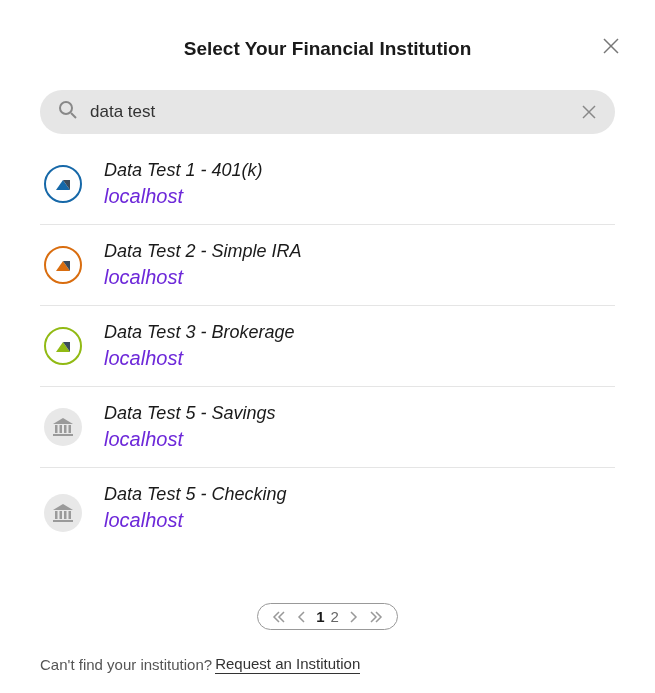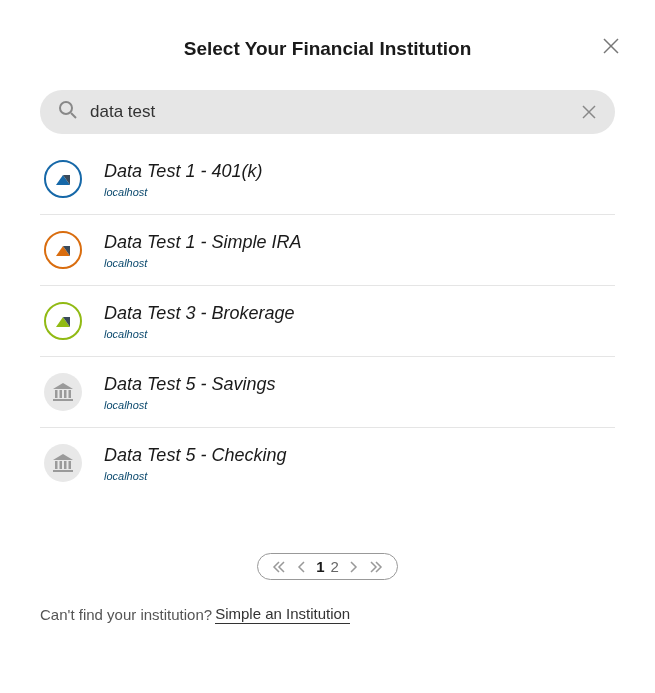--- a/index.html
+++ b/index.html
@@ -109,22 +109,22 @@
       display: flex;
       flex-direction: column;
     }
     .result-name {
       font-size: 18px;
       color: #1a1a1a;
       font-weight: 400;
       margin-bottom: 4px;
     }
     .result-domain {
-      font-size: 11px;
-      color: #0c4a6e;
+      font-size: 20px;
+      color: #6d28d9;
     }
     .pagination {
       display: flex;
       align-items: center;
       justify-content: center;
       margin-top: 55px;
       margin-bottom: 25px;
     }
     .pagination-inner {
       display: flex;
@@ -213,21 +213,21 @@
         </div>
       </div>
       <div class="result-item">
         <div class="result-icon outlined-orange">
           <svg width="22" height="22" viewBox="0 0 22 22">
             <polygon points="4,17 11,7 18,17" fill="#d96d0f"></polygon>
             <polygon points="11,7 18,17 18,7" fill="#3a4a5a"></polygon>
           </svg>
         </div>
         <div class="result-text">
-          <div class="result-name">Data Test 1 - Simple IRA</div>
+          <div class="result-name">Data Test 2 - Simple IRA</div>
           <div class="result-domain">localhost</div>
         </div>
       </div>
       <div class="result-item">
         <div class="result-icon outlined-green">
           <svg width="22" height="22" viewBox="0 0 22 22">
             <polygon points="4,17 11,7 18,17" fill="#91ba14"></polygon>
             <polygon points="11,7 18,17 18,7" fill="#3a4a5a"></polygon>
           </svg>
         </div>
@@ -294,15 +294,15 @@
       <span class="page-arrow">
         <svg width="14" height="14" viewBox="0 0 14 14">
             <path d="M2 2 L7 7 L2 12 M7 2 L12 7 L7 12" fill="none" stroke="#999" stroke-width="1.5"></path>
           </svg>
       </span>
     </div>
   </div>
 
   <div class="footer">
     <span class="footer-text">Can't find your institution?</span>
-    <span class="footer-link">Simple an Institution</span>
+    <span class="footer-link">Request an Institution</span>
   </div>
 </div>
 
 </body></html>

